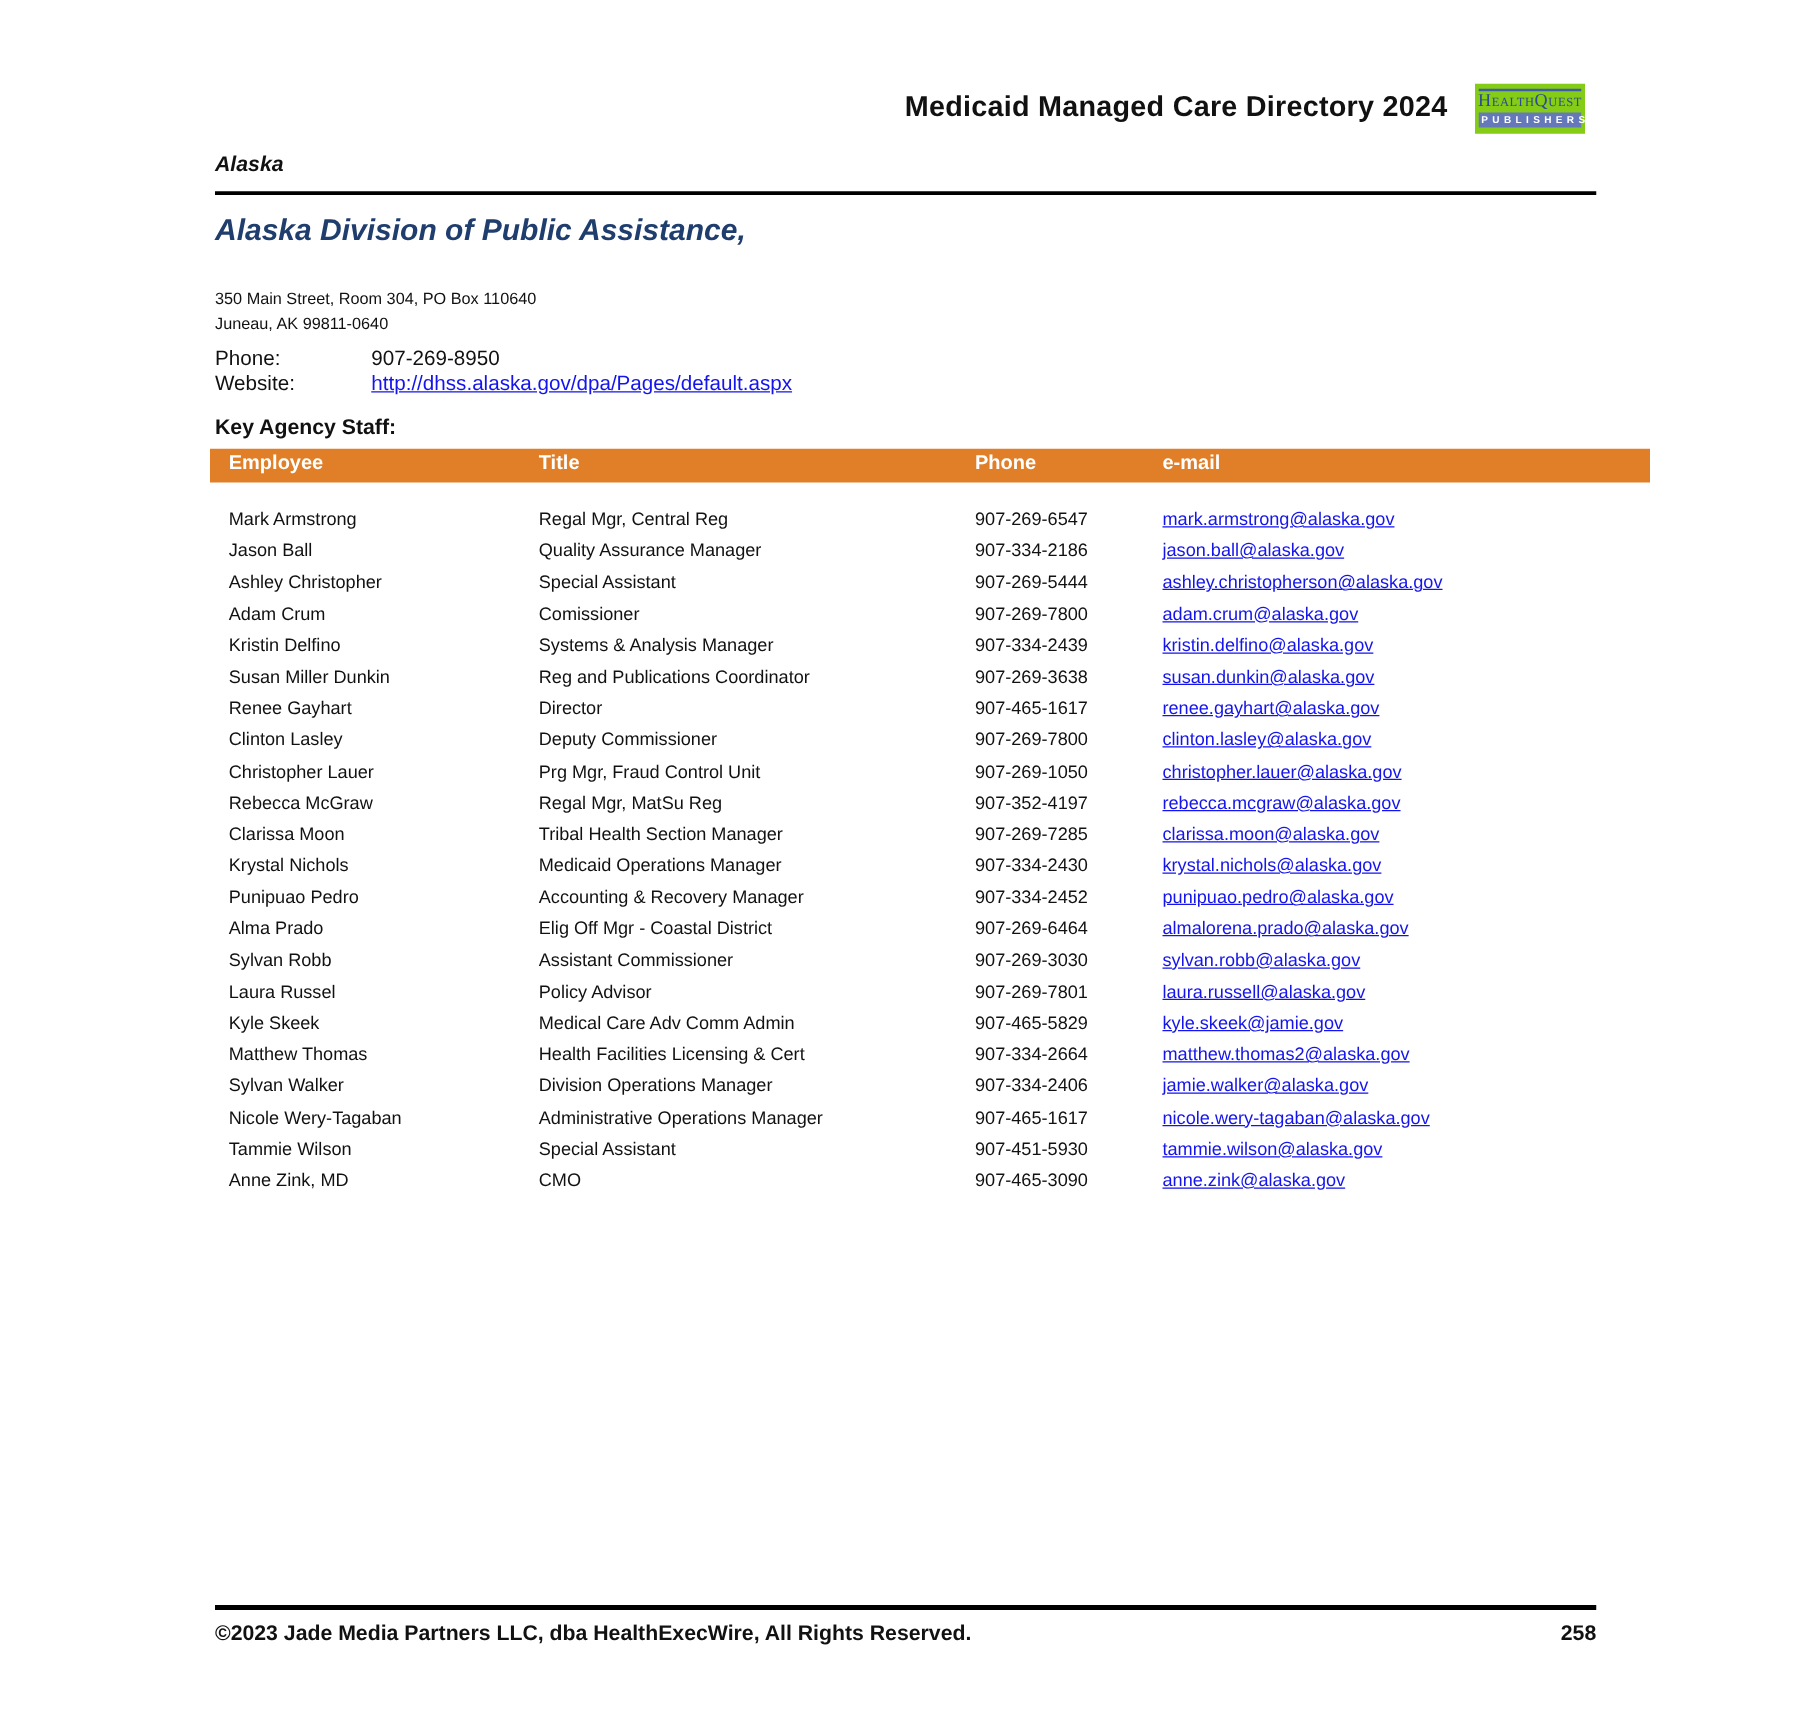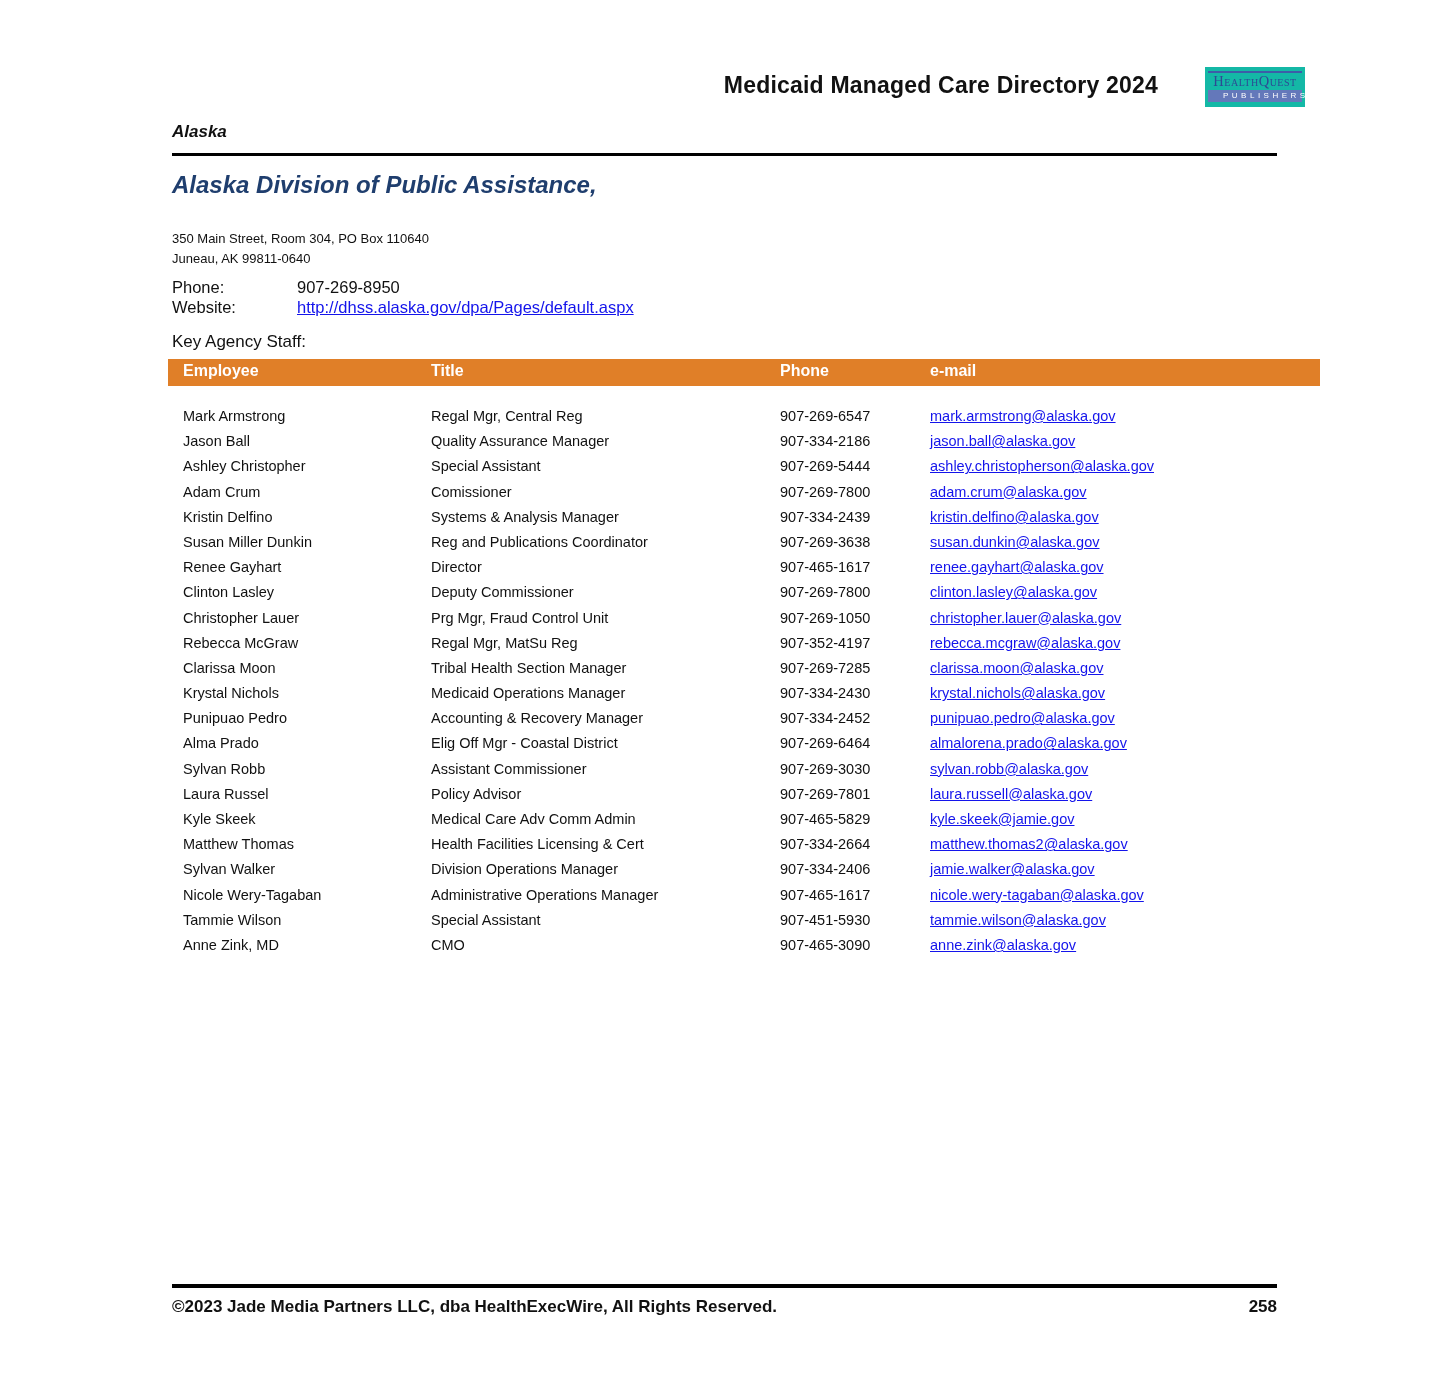--- a/index.html
+++ b/index.html
@@ -1,39 +1,39 @@
 <!DOCTYPE html>
 <html><head>
 <meta charset="utf-8">
 <style>
   * { margin:0; padding:0; box-sizing:border-box; }
   body { background:#fff; font-family:"Liberation Sans", sans-serif; }
   .page { position:relative; width:1445px; height:1379px; background:#ffffff; overflow:hidden; }
 
   
   .doc-title { position:absolute; top:72px; right:287px; font-size:23px; font-weight:bold; color:#111; letter-spacing:0.2px;margin-left:39px; }
-  .logo { position:absolute; top:67px; left:1180px; width:100px; height:40px; background:#14b8a6; padding-top:4px;margin-left:25px; }
+  .logo { position:absolute; top:67px; left:1180px; width:88px; height:40px; background:#84cc16; padding-top:4px; }
   .logo-rule { height:2px; background:#3d5da8; margin:0 3px; }
   .logo-name { display:block; text-align:center; font-family:"Liberation Serif", serif; font-variant:small-caps; font-size:14.5px; font-weight:normal; color:#2d4a94; letter-spacing:0.5px; line-height:17px; }
-  .logo-bar { display:block; margin:0 3px; background:#6478ba; color:#fff; text-align:center; font-size:8px; font-weight:normal; letter-spacing:3.5px; line-height:12px; padding-left:15px; }
+  .logo-bar { display:block; margin:0 3px; background:#6478ba; color:#fff; text-align:center; font-size:8px; font-weight:bold; letter-spacing:3.5px; line-height:12px; padding-left:2px; }
 
   
   .state-label { position:absolute; top:122px; left:172px; font-size:17px; font-weight:bold; font-style:italic; color:#111; }
   .top-rule { position:absolute; top:153px; left:172px; width:1105px; height:3px; background:#000; }
 
   
   .agency-name { position:absolute; top:171px; left:172px; font-size:24px; font-weight:bold; color:#1f3e6e; line-height:28px;font-style:italic; }
   .agency-address { position:absolute; top:229px; left:172px; font-size:13px; color:#111; line-height:19.5px; }
   .contact-block { position:absolute; top:277px; left:172px; font-size:16.5px; color:#111; }
   .contact-row { display:flex; line-height:20px; }
   .contact-label { width:125px; }
   a.link { color:#1414eb; text-decoration:underline; }
 
   
-  .staff-heading { position:absolute; top:332px; left:172px; font-size:17px; font-weight:normal; color:#111; }
+  .staff-heading { position:absolute; top:332px; left:172px; font-size:17px; font-weight:bold; color:#111; }
   .table-header { position:absolute; top:359px; left:168px; width:1152px; height:27px; background:#e07f28; }
   .table-header span { position:absolute; top:3px; font-size:16px; font-weight:bold; color:#fff; }
   .hdr-emp   { left:15px; }
   .hdr-title { left:263px; }
   .hdr-phone { left:612px; }
   .hdr-email { left:762px; }
 
   .staff-table { position:absolute; top:404px; left:168px; width:1152px; }
   .staff-row { position:relative; height:25.2px; }
   .staff-row span, .staff-row a { position:absolute; top:4px; font-size:14.5px; white-space:nowrap; color:#111; }

